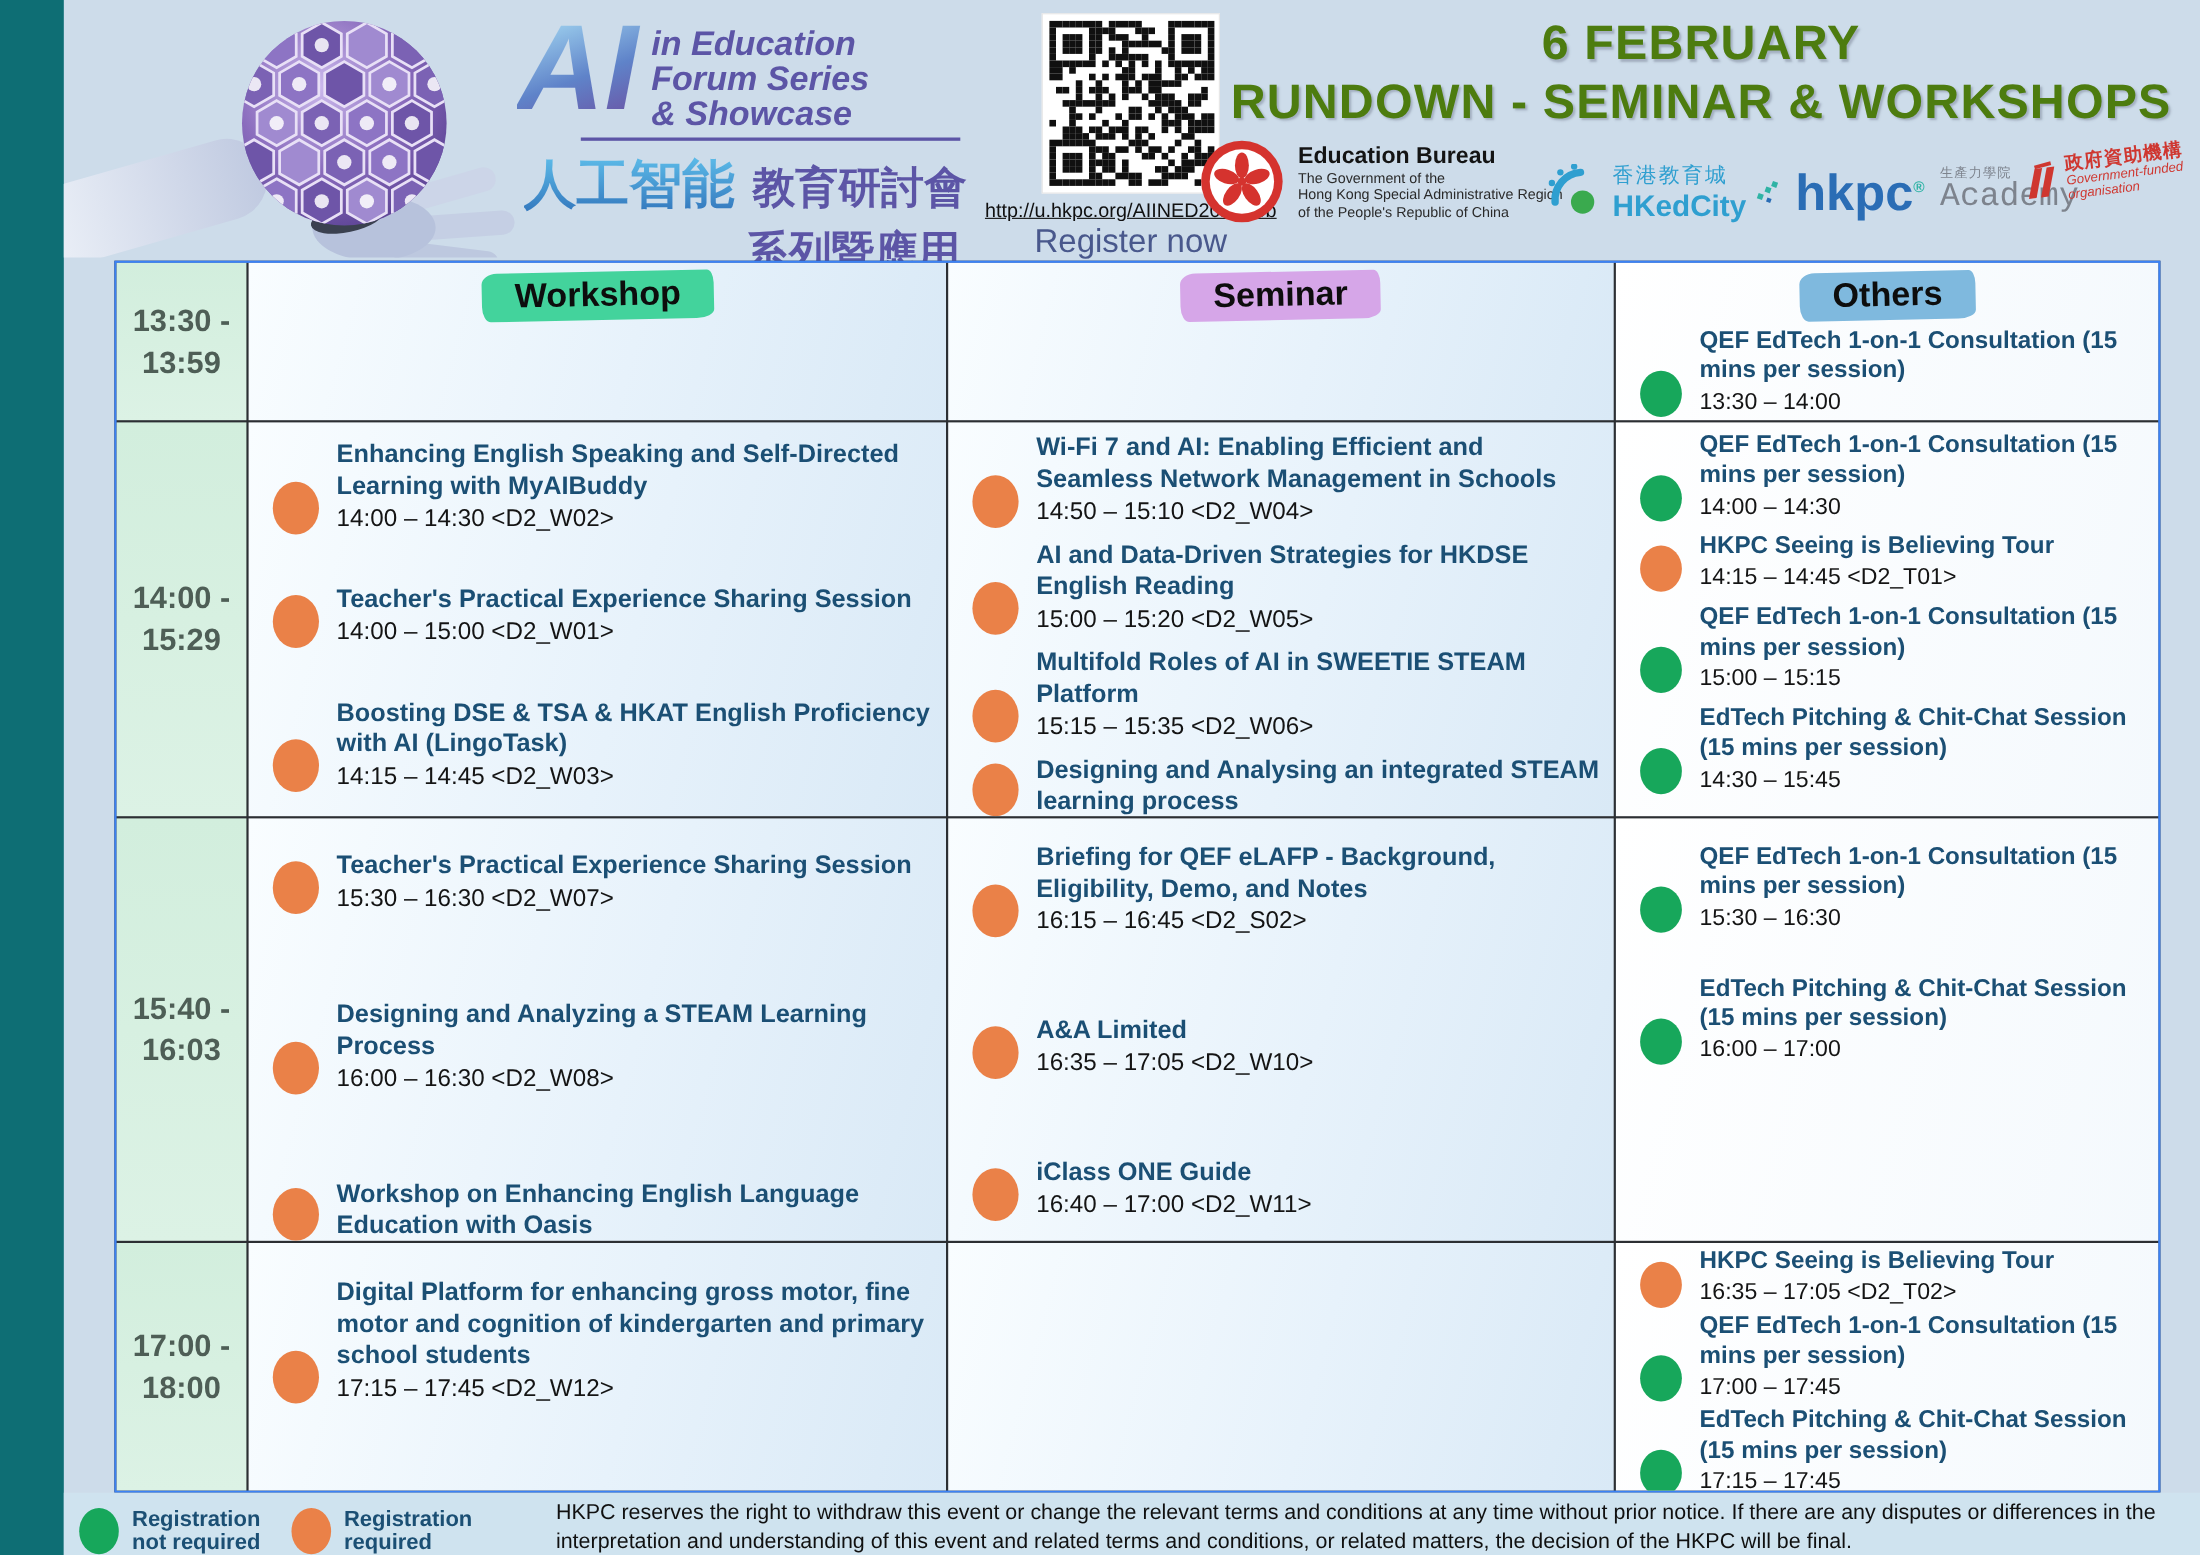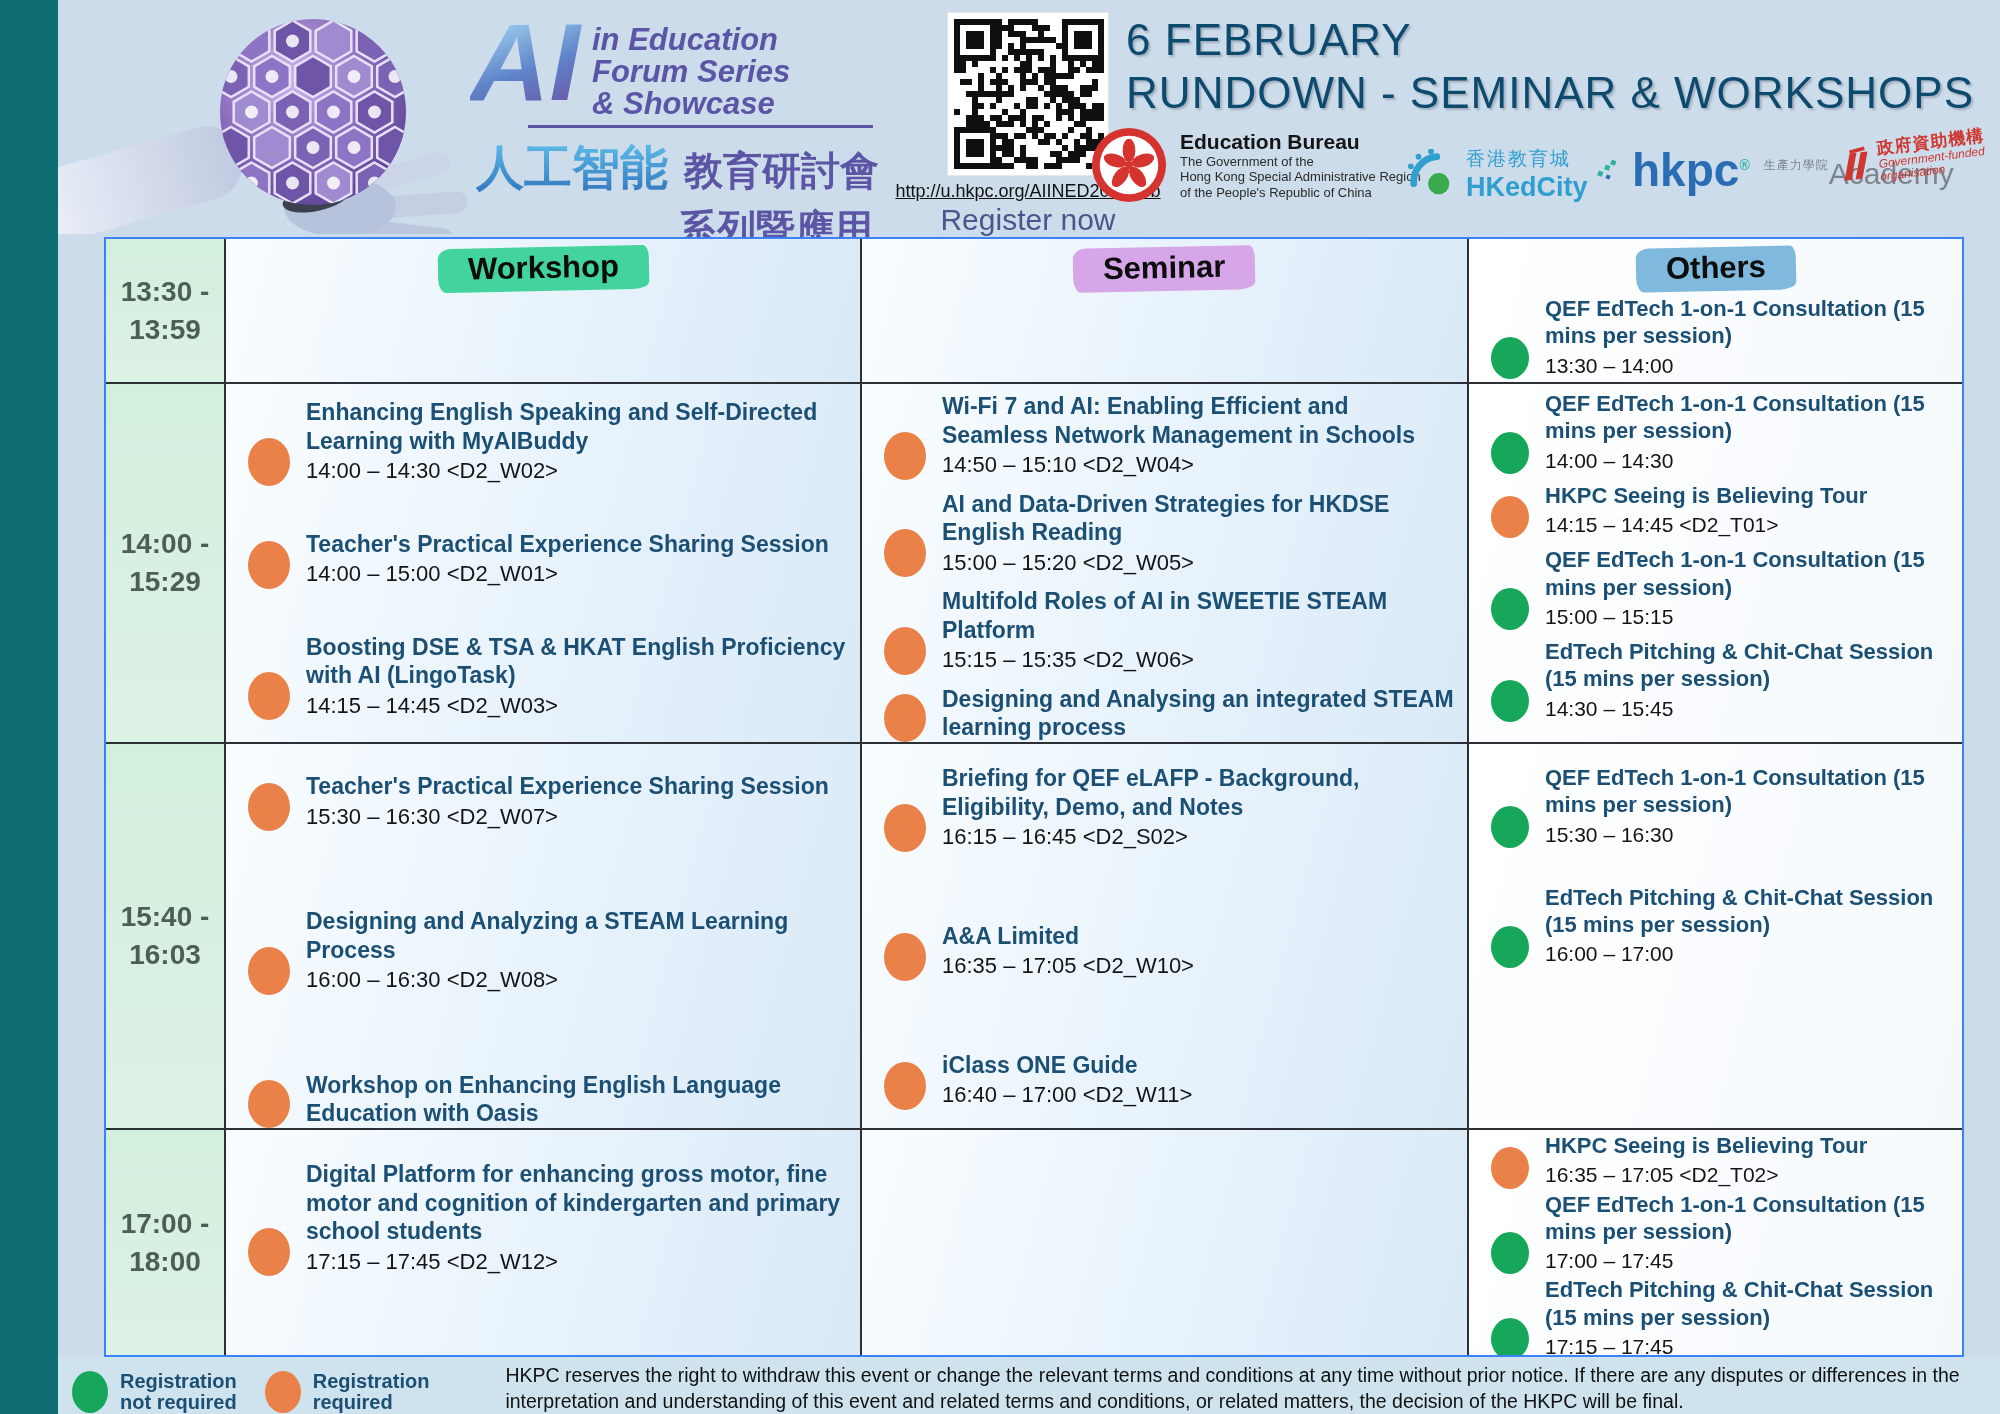--- a/index.html
+++ b/index.html
@@ -36,32 +36,32 @@
   .edb-text .edb-name { font-size:21px; font-weight:bold; color:#141414; }
   .edb-text .edb-sub { font-size:13px; color:#2a2a2a; line-height:1.18; }
 
   .hkedcity-logo { position:absolute; left:1406px; top:146px; display:flex; gap:8px; align-items:center; }
   .hkedcity-text .zh { font-size:19px; color:#2f9fd0; letter-spacing:2px; }
   .hkedcity-text .en { font-size:27px; font-weight:bold; color:#2f9fd0; }
 
   .hkpc-logo { position:absolute; left:1596px; top:152px; display:flex; align-items:flex-end; gap:14px; }
   .hkpc-brand { font-size:46px; font-weight:bold; color:#2a6db5; line-height:.8; }
   .hkpc-brand sup { font-size:14px; color:#2fb3a5; }
-  .hkpc-academy { display:flex; flex-direction:row; line-height:1; }
+  .hkpc-academy { display:flex; flex-direction:column; line-height:1;font-family:Liberation Mono, monospace; }
   .hkpc-academy .zh { font-size:12px; color:#7d838d; letter-spacing:1px; }
   .hkpc-academy .en { font-size:30px; color:#7d838d; }
 
   .gov-logo { position:absolute; left:1838px; top:132px; display:flex; gap:4px; align-items:center;
               transform:rotate(-7deg); }
   .gov-text { color:#cf3730; line-height:1.05; }
   .gov-text .zh { font-size:17px; font-weight:bold; letter-spacing:1px; }
   .gov-text .en { font-size:12px; font-style:italic; }
 
-  .page-title { position:absolute; top:14px; right:26px; text-align:left;
-                font-size:44px; font-weight:normal; color:#0c4a6e; letter-spacing:1px; line-height:1.2;
+  .page-title { position:absolute; top:14px; right:26px; text-align:center;
+                font-size:44px; font-weight:bold; color:#4d7c0f; letter-spacing:1px; line-height:1.2;
                 text-shadow:2px 2px 2px rgba(110,120,140,.45); }
 
   
   .schedule { position:absolute; left:104px; top:237px; width:1860px; height:1120px;
               display:grid; grid-template-columns:118px 634px 605px 493px;
               grid-template-rows:143px 358px 384px 225px;
               background:#2c2f33; border:2px solid #3b82f6; gap:2px; }
   .cell { overflow:hidden; position:relative; }
   .cell.time { background:linear-gradient(180deg,#d2eedd,#dcf2e5);
                display:flex; flex-direction:column; justify-content:center; align-items:center;

